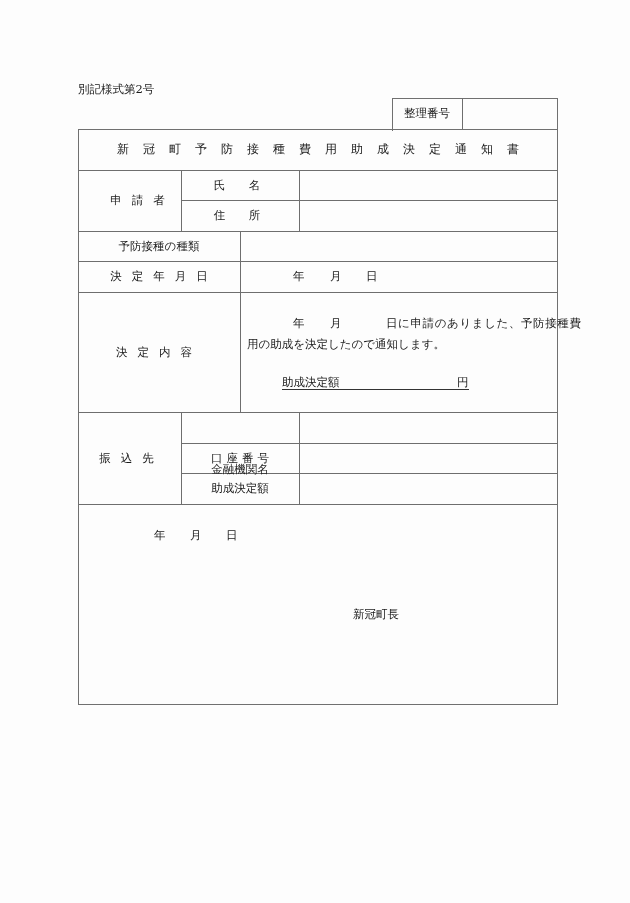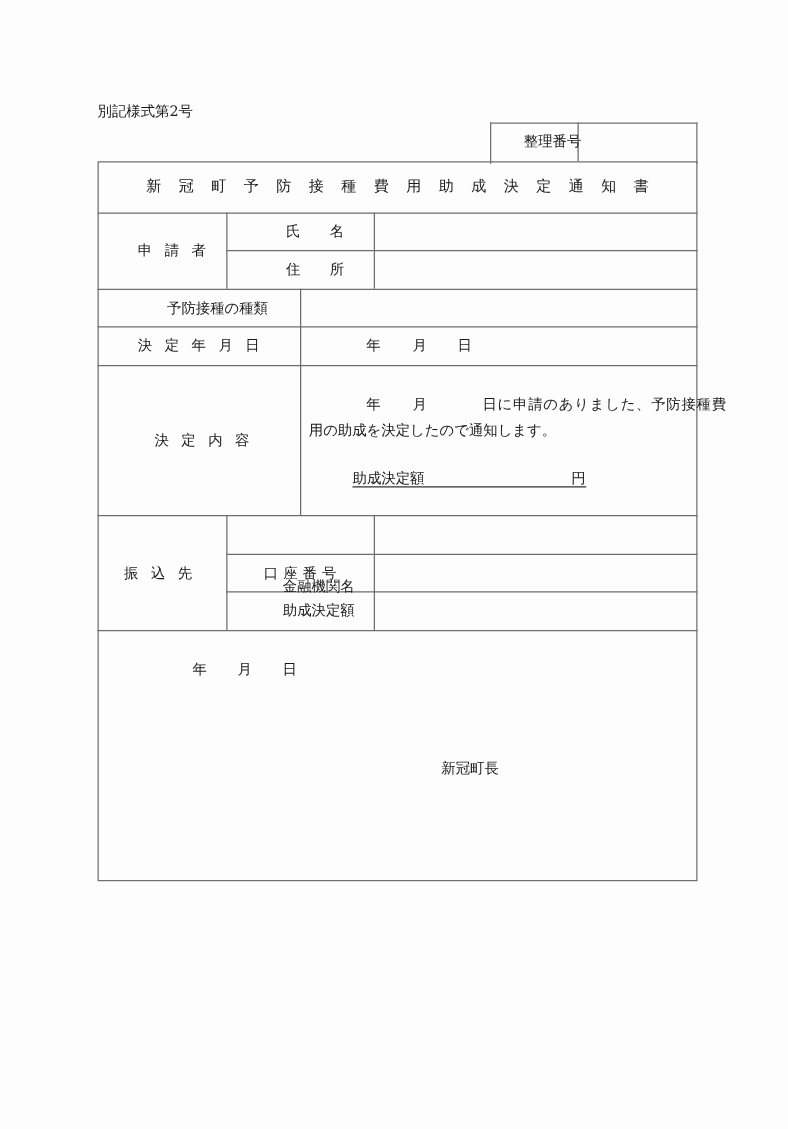--- a/index.html
+++ b/index.html
@@ -13,21 +13,20 @@
       overflow: hidden;
     }
     .abs { position: absolute; }
     .line-h { position: absolute; height: 0; border-top: 1px solid #6e6e6e; }
     .line-v { position: absolute; width: 0; border-left: 1px solid #6e6e6e; }
     .outer { position: absolute; border: 1.5px solid #707070; box-sizing: border-box; }
     .cell-text {
       position: absolute;
       display: flex; align-items: center; justify-content: center;
       white-space: nowrap;
-      padding-left: 15px;
     }
     .spaced-wide { letter-spacing: 14px; }
     .spaced-mid { letter-spacing: 10px; }
     .spaced-small { letter-spacing: 6px; }
     .underline-line { position: absolute; border-top: 1px solid #333; height: 0; }
   </style>
 </head>
 <body>
 
 <div class="abs" style="left:78px; top:82px; font-size:11.5px;">別記様式第2号</div>

